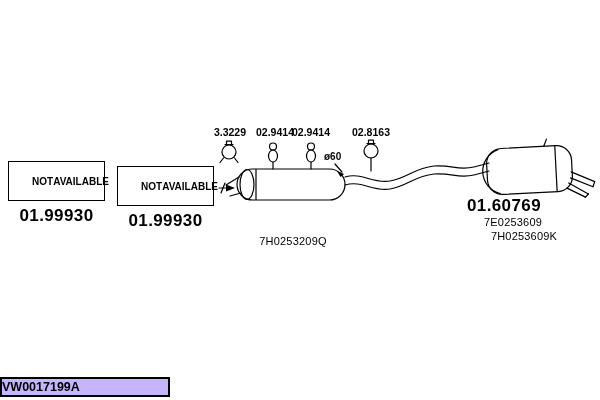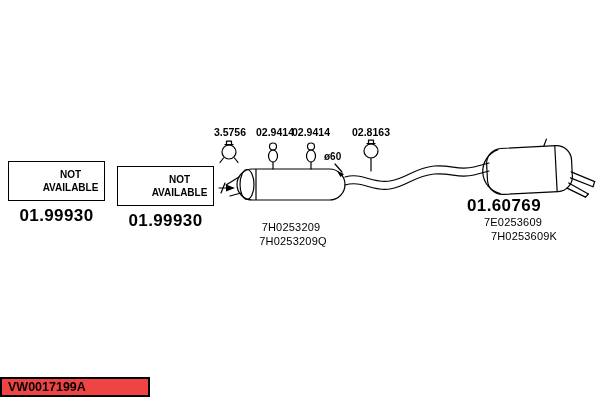--- a/index.html
+++ b/index.html
@@ -4,27 +4,27 @@
 <style>
   * { margin:0; padding:0; box-sizing:border-box; }
   html,body { background:#ffffff; }
   body { font-family:"Liberation Sans", sans-serif; color:#000; }
   .page { position:relative; width:600px; height:400px; background:#fff; overflow:hidden; }
   .art { position:absolute; left:0; top:0; width:600px; height:400px; }
   .lbl { position:absolute; color:#000; white-space:nowrap; }
   .part-num { font-size:17px; font-weight:bold; letter-spacing:0.4px; text-align:center; }
   .oem { font-size:11px; text-align:center; letter-spacing:0.2px; }
   .fastener-id { font-size:10.5px; font-weight:bold; text-align:center; }
-  .na-box { position:absolute; border:1.5px solid #000; display:flex; flex-direction:column;
+  .na-box { position:absolute; border:1.5px solid #000; display:flex; flex-direction:row;
             align-items:center; justify-content:center; font-size:10px; font-weight:bold;
             line-height:13px; text-align:center; background:#fff;padding-left:28px; }
   .diam { font-size:10px; font-weight:bold; }
-  .footer-box { position:absolute; left:0; top:377px; width:150px; height:20px;
+  .footer-box { position:absolute; left:0; top:377px; width:170px; height:20px;
                 border:2px solid #000; display:flex; align-items:center;
-                padding-left:6px; font-size:12.5px; font-weight:bold; background:#ef4444; }
+                font-size:12.5px; font-weight:bold; background:#c4b5fd; }
 </style>
 </head>
 <body>
 
 <div class="page">
 
   <svg class="art" viewBox="0 0 600 400">
     <g fill="none" stroke="#000" stroke-width="1.2" stroke-linecap="round" stroke-linejoin="round">
 
       <g>
@@ -86,38 +86,37 @@
         <path d="M371,158 v13"></path>
       </g>
 
       <g>
         <path d="M335,164 l7,8"></path>
         <path d="M344,174 l-7,-3 3.5,6 z" fill="#000" stroke="none"></path>
       </g>
     </g>
   </svg>
 
-  <div class="lbl fastener-id" style="left:200px;top:126px;width:60px;">3.5756</div>
+  <div class="lbl fastener-id" style="left:200px;top:126px;width:60px;">3.3229</div>
   <div class="lbl fastener-id" style="left:245px;top:126px;width:60px;">02.9414</div>
   <div class="lbl fastener-id" style="left:281px;top:126px;width:60px;">02.9414</div>
   <div class="lbl fastener-id" style="left:341px;top:126px;width:60px;">02.8163</div>
 
   <div class="na-box" style="left:8px;top:161px;width:97px;height:40px;">
     <span>NOT</span>
     <span>AVAILABLE</span>
   </div>
   <div class="lbl part-num" style="left:8px;top:206px;width:97px;">01.99930</div>
 
   <div class="na-box" style="left:117px;top:166px;width:97px;height:40px;">
     <span>NOT</span>
     <span>AVAILABLE</span>
   </div>
   <div class="lbl part-num" style="left:117px;top:211px;width:97px;">01.99930</div>
 
-  <div class="lbl oem" style="left:231px;top:221px;width:120px;">7H0253209</div>
   <div class="lbl oem" style="left:233px;top:235px;width:120px;">7H0253209Q</div>
   <div class="lbl diam" style="left:324px;top:151px;">ø60</div>
 
   <div class="lbl part-num" style="left:444px;top:196px;width:120px;">01.60769</div>
   <div class="lbl oem" style="left:453px;top:216px;width:120px;">7E0253609</div>
   <div class="lbl oem" style="left:464px;top:230px;width:120px;">7H0253609K</div>
 
   <div class="footer-box">
     <span>VW0017199A</span>
   </div>

